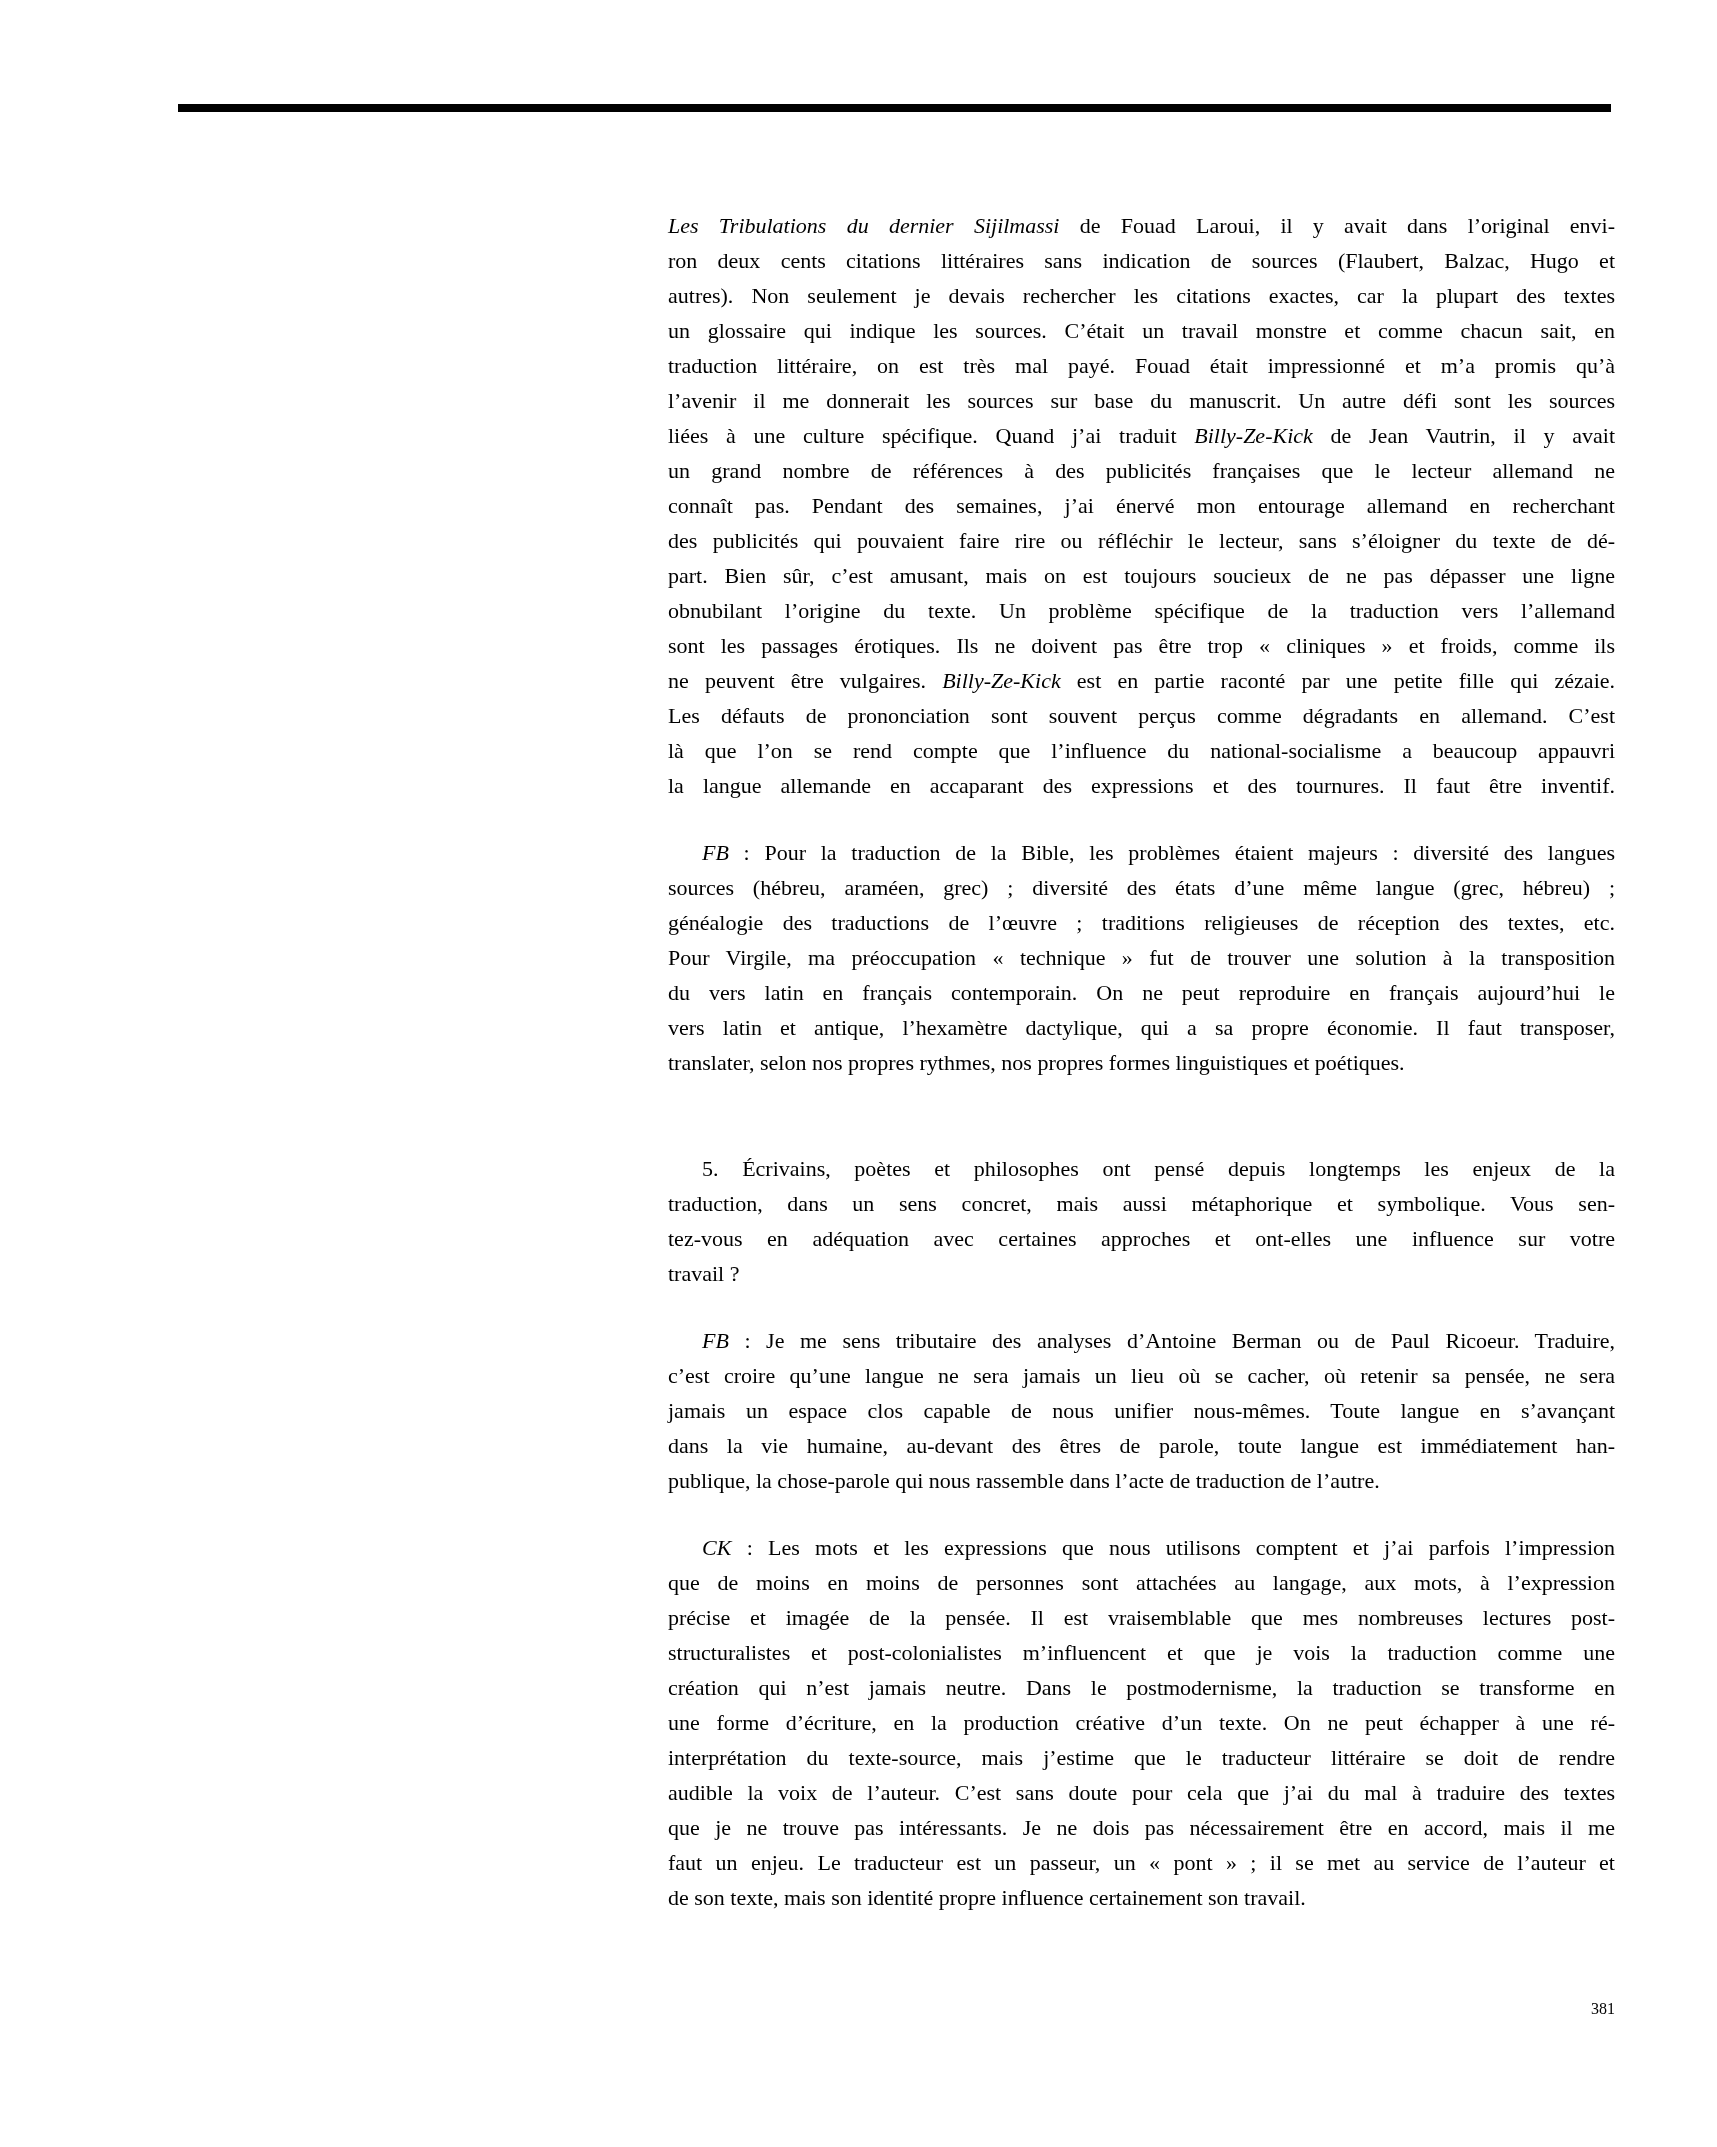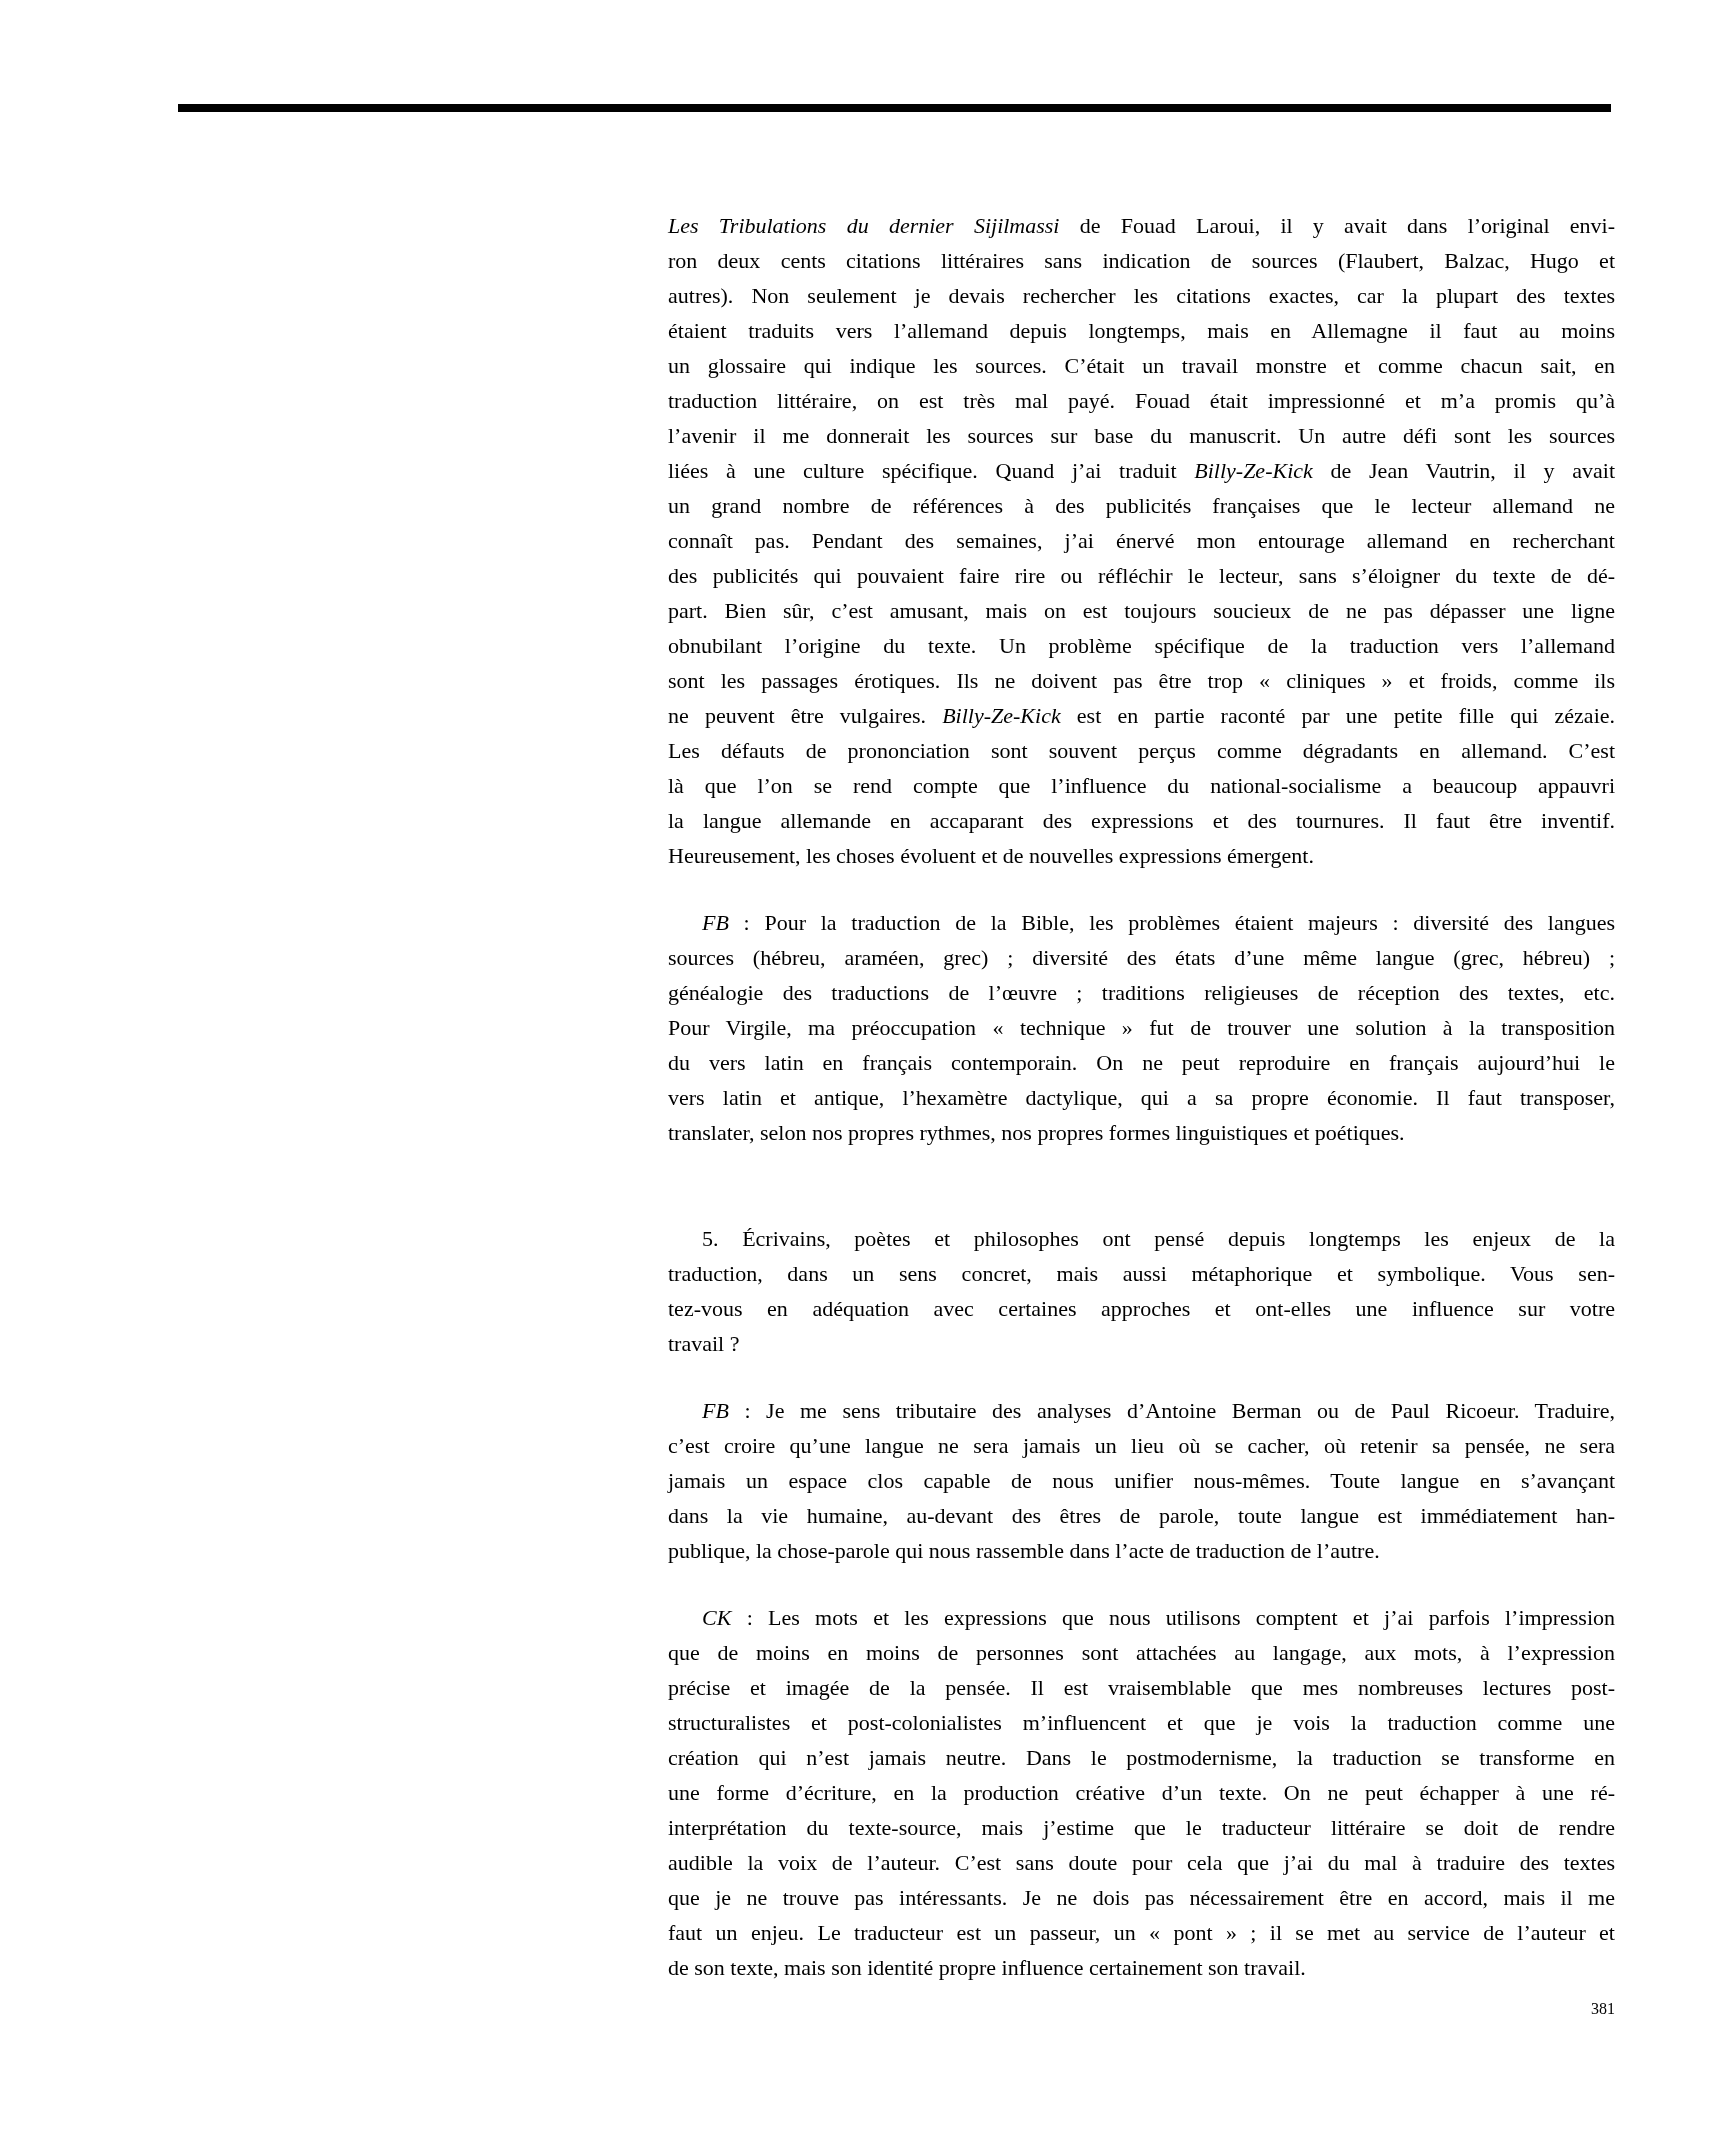--- a/index.html
+++ b/index.html
@@ -22,36 +22,34 @@
 </head>
 <body>
 
 <div class="top-rule"></div>
 
 <div class="text-column">
     <div class="para body">
       <div class="ln"><i>Les Tribulations du dernier Sijilmassi</i><span> de Fouad Laroui, il y avait dans l’original envi-</span></div>
       <div class="ln"><span>ron deux cents citations littéraires sans indication de sources (Flaubert, Balzac, Hugo et</span></div>
       <div class="ln"><span>autres). Non seulement je devais rechercher les citations exactes, car la plupart des textes</span></div>
-      <div class="ln"><span>étaient traduits vers l’allemand depuis longtemps, mais en Allemagne il faut au moins</span></div>
       <div class="ln"><span>un glossaire qui indique les sources. C’était un travail monstre et comme chacun sait, en</span></div>
       <div class="ln"><span>traduction littéraire, on est très mal payé. Fouad était impressionné et m’a promis qu’à</span></div>
       <div class="ln"><span>l’avenir il me donnerait les sources sur base du manuscrit. Un autre défi sont les sources</span></div>
       <div class="ln"><span>liées à une culture spécifique. Quand j’ai traduit </span><i>Billy-Ze-Kick</i><span> de Jean Vautrin, il y avait</span></div>
       <div class="ln"><span>un grand nombre de références à des publicités françaises que le lecteur allemand ne</span></div>
       <div class="ln"><span>connaît pas. Pendant des semaines, j’ai énervé mon entourage allemand en recherchant</span></div>
       <div class="ln"><span>des publicités qui pouvaient faire rire ou réfléchir le lecteur, sans s’éloigner du texte de dé-</span></div>
       <div class="ln"><span>part. Bien sûr, c’est amusant, mais on est toujours soucieux de ne pas dépasser une ligne</span></div>
       <div class="ln"><span>obnubilant l’origine du texte. Un problème spécifique de la traduction vers l’allemand</span></div>
       <div class="ln"><span>sont les passages érotiques. Ils ne doivent pas être trop « cliniques » et froids, comme ils</span></div>
       <div class="ln"><span>ne peuvent être vulgaires. </span><i>Billy-Ze-Kick</i><span> est en partie raconté par une petite fille qui zézaie.</span></div>
       <div class="ln"><span>Les défauts de prononciation sont souvent perçus comme dégradants en allemand. C’est</span></div>
       <div class="ln"><span>là que l’on se rend compte que l’influence du national-socialisme a beaucoup appauvri</span></div>
       <div class="ln"><span>la langue allemande en accaparant des expressions et des tournures. Il faut être inventif.</span></div>
-      <div class="ln last"><span>Heureusement, les choses évoluent et de nouvelles expressions émergent.</span></div>
     </div>
     <div class="para body indent">
       <div class="ln"><i>FB</i><span> : Pour la traduction de la Bible, les problèmes étaient majeurs : diversité des langues</span></div>
       <div class="ln"><span>sources (hébreu, araméen, grec) ; diversité des états d’une même langue (grec, hébreu) ;</span></div>
       <div class="ln"><span>généalogie des traductions de l’œuvre ; traditions religieuses de réception des textes, etc.</span></div>
       <div class="ln"><span>Pour Virgile, ma préoccupation « technique » fut de trouver une solution à la transposition</span></div>
       <div class="ln"><span>du vers latin en français contemporain. On ne peut reproduire en français aujourd’hui le</span></div>
       <div class="ln"><span>vers latin et antique, l’hexamètre dactylique, qui a sa propre économie. Il faut transposer,</span></div>
       <div class="ln last"><span>translater, selon nos propres rythmes, nos propres formes linguistiques et poétiques.</span></div>
     </div>

